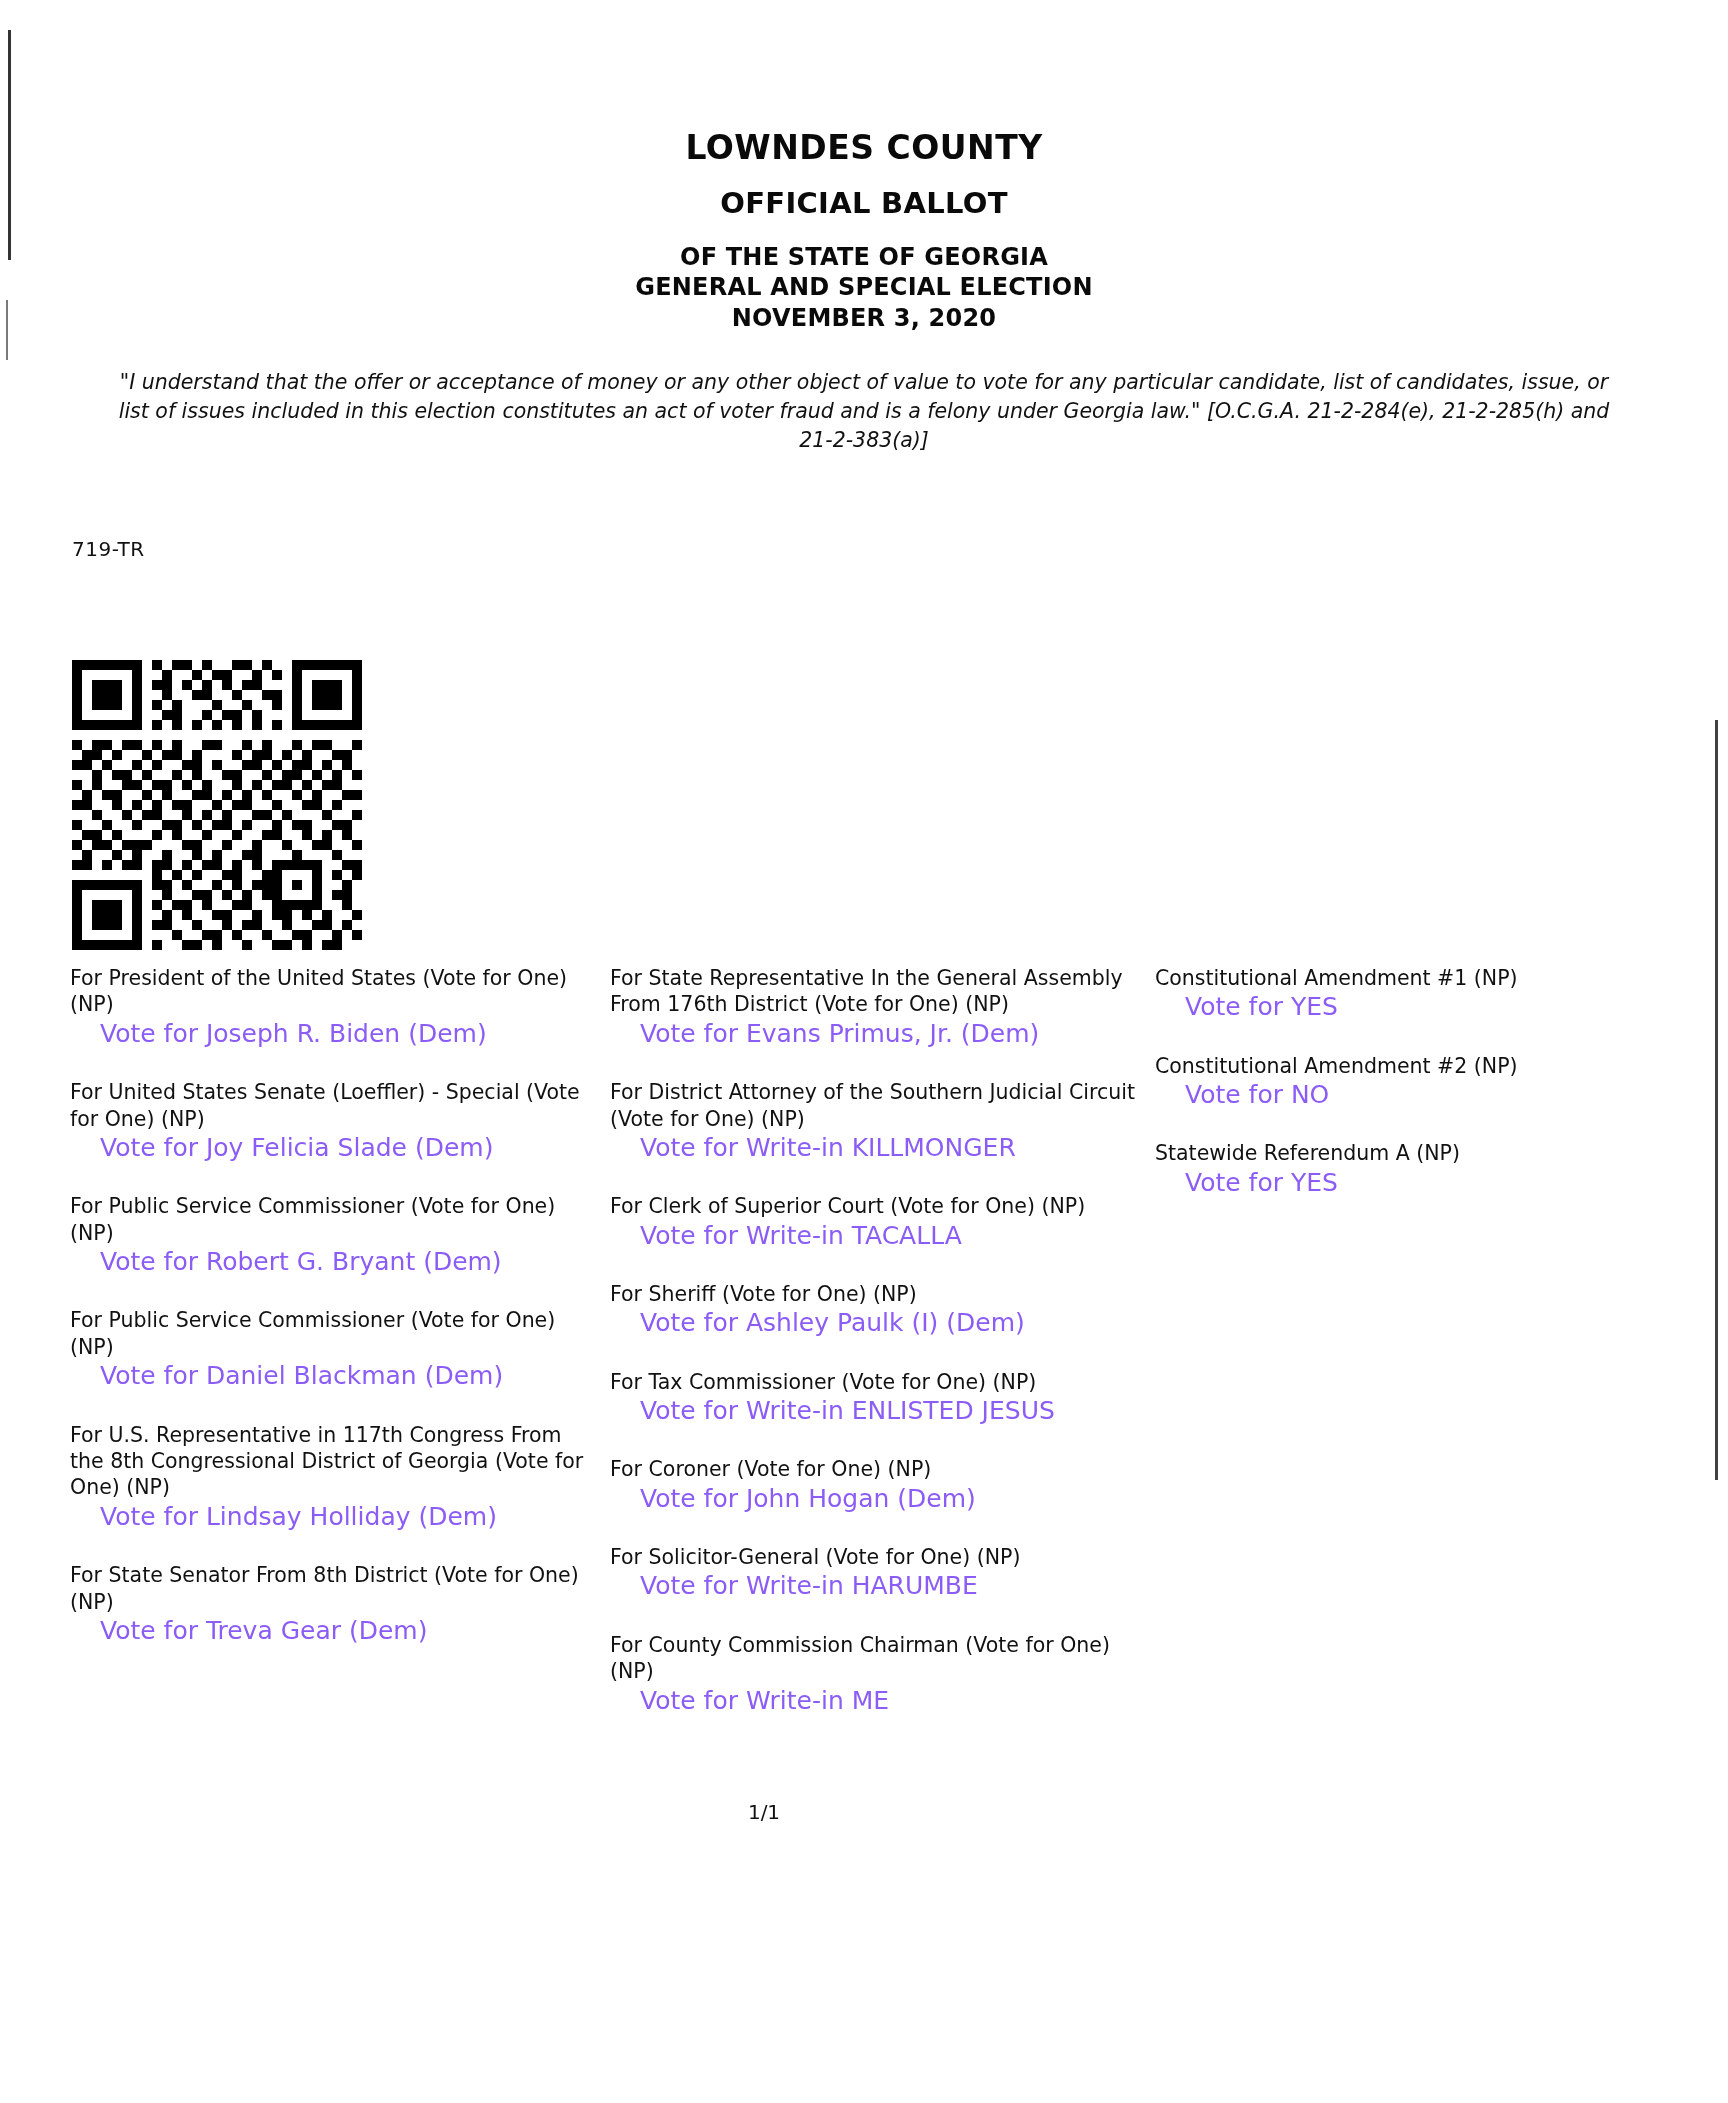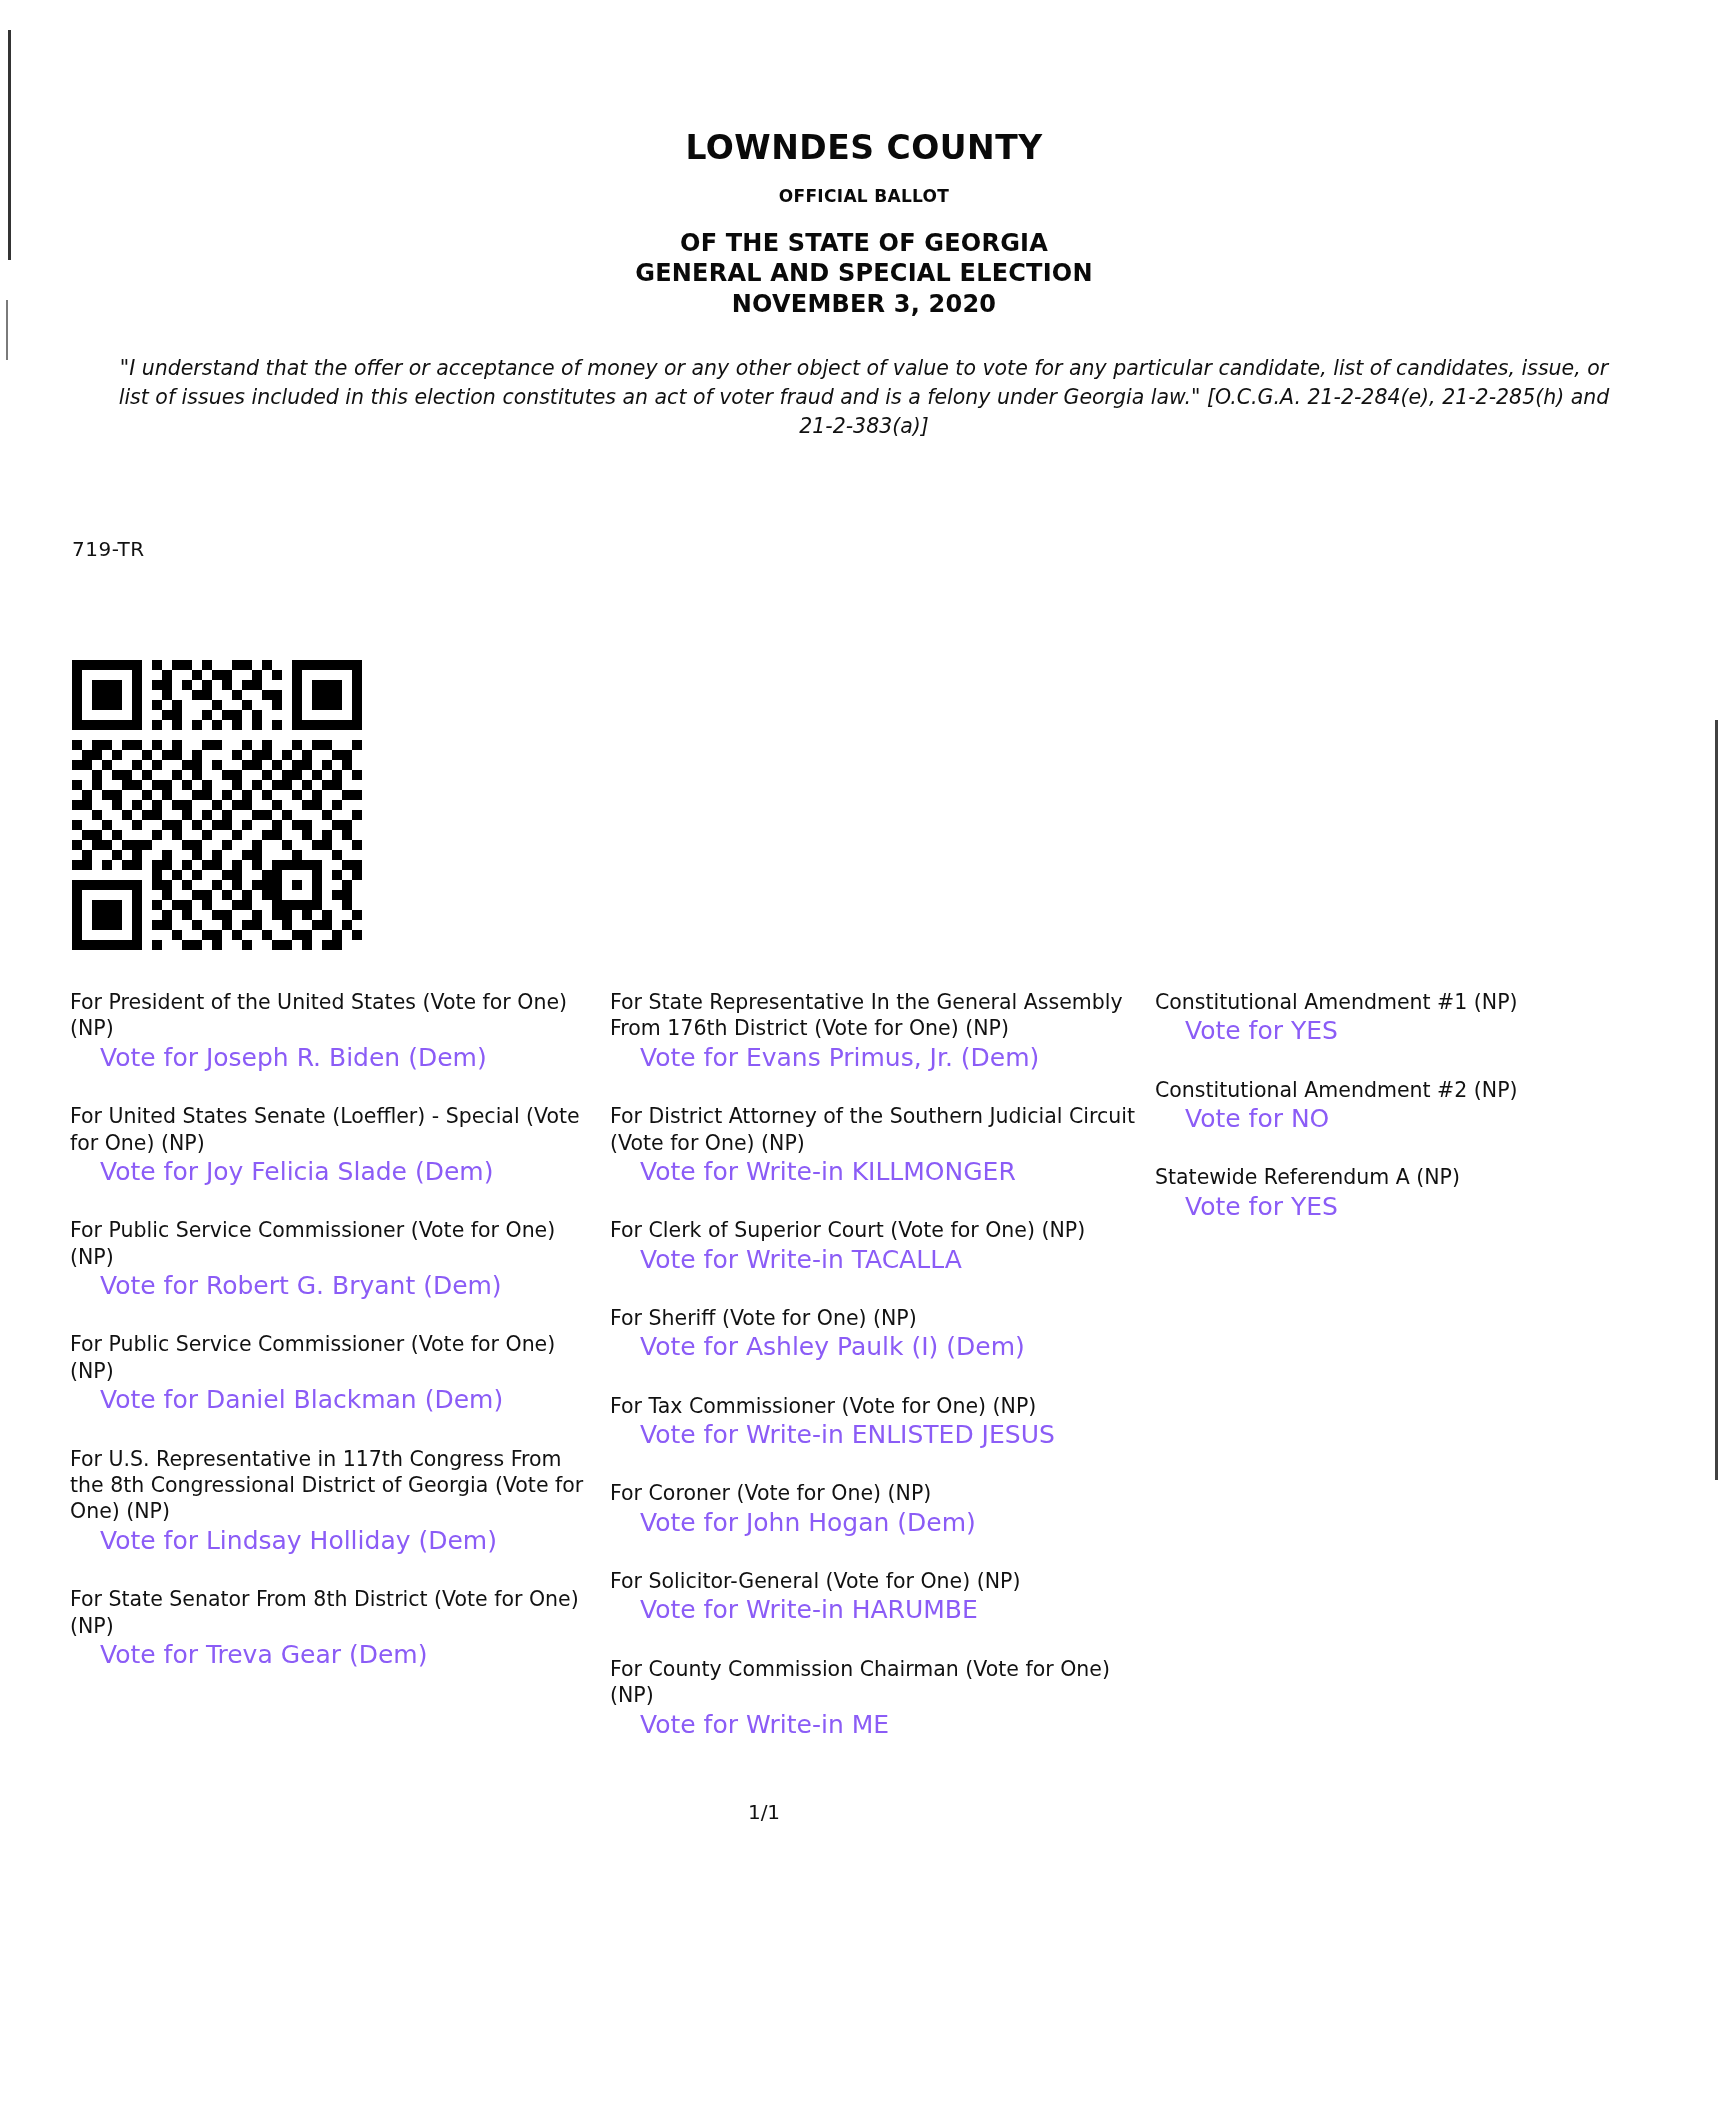--- a/index.html
+++ b/index.html
@@ -66,21 +66,21 @@
     text-align: center;
     padding-top: 128px;
   }
   .title-county {
     font-size: 33px;
     font-weight: bold;
     letter-spacing: .5px;
     line-height: 1.2;
   }
   .title-official {
-    font-size: 17px;
+    font-size: 29px;
     font-weight: bold;
     margin-top: 18px;
     letter-spacing: .3px;
   }
   .title-election {
     font-size: 24px;
     font-weight: bold;
     margin-top: 22px;
     line-height: 1.28;
     letter-spacing: .2px;
@@ -123,21 +123,20 @@
   }
 
   
   .columns {
     position: absolute;
     left: 70px;
     top: 965px;
     width: 1600px;
     display: flex;
     gap: 0px;
-    margin-top: 24px;
   }
   .col {
     width: 533px;
     padding-right: 18px;
     box-sizing: border-box;
   }
   .col-1 { width: 540px; }
   .col-2 { width: 545px; }
   .col-3 { width: 500px; }
 

